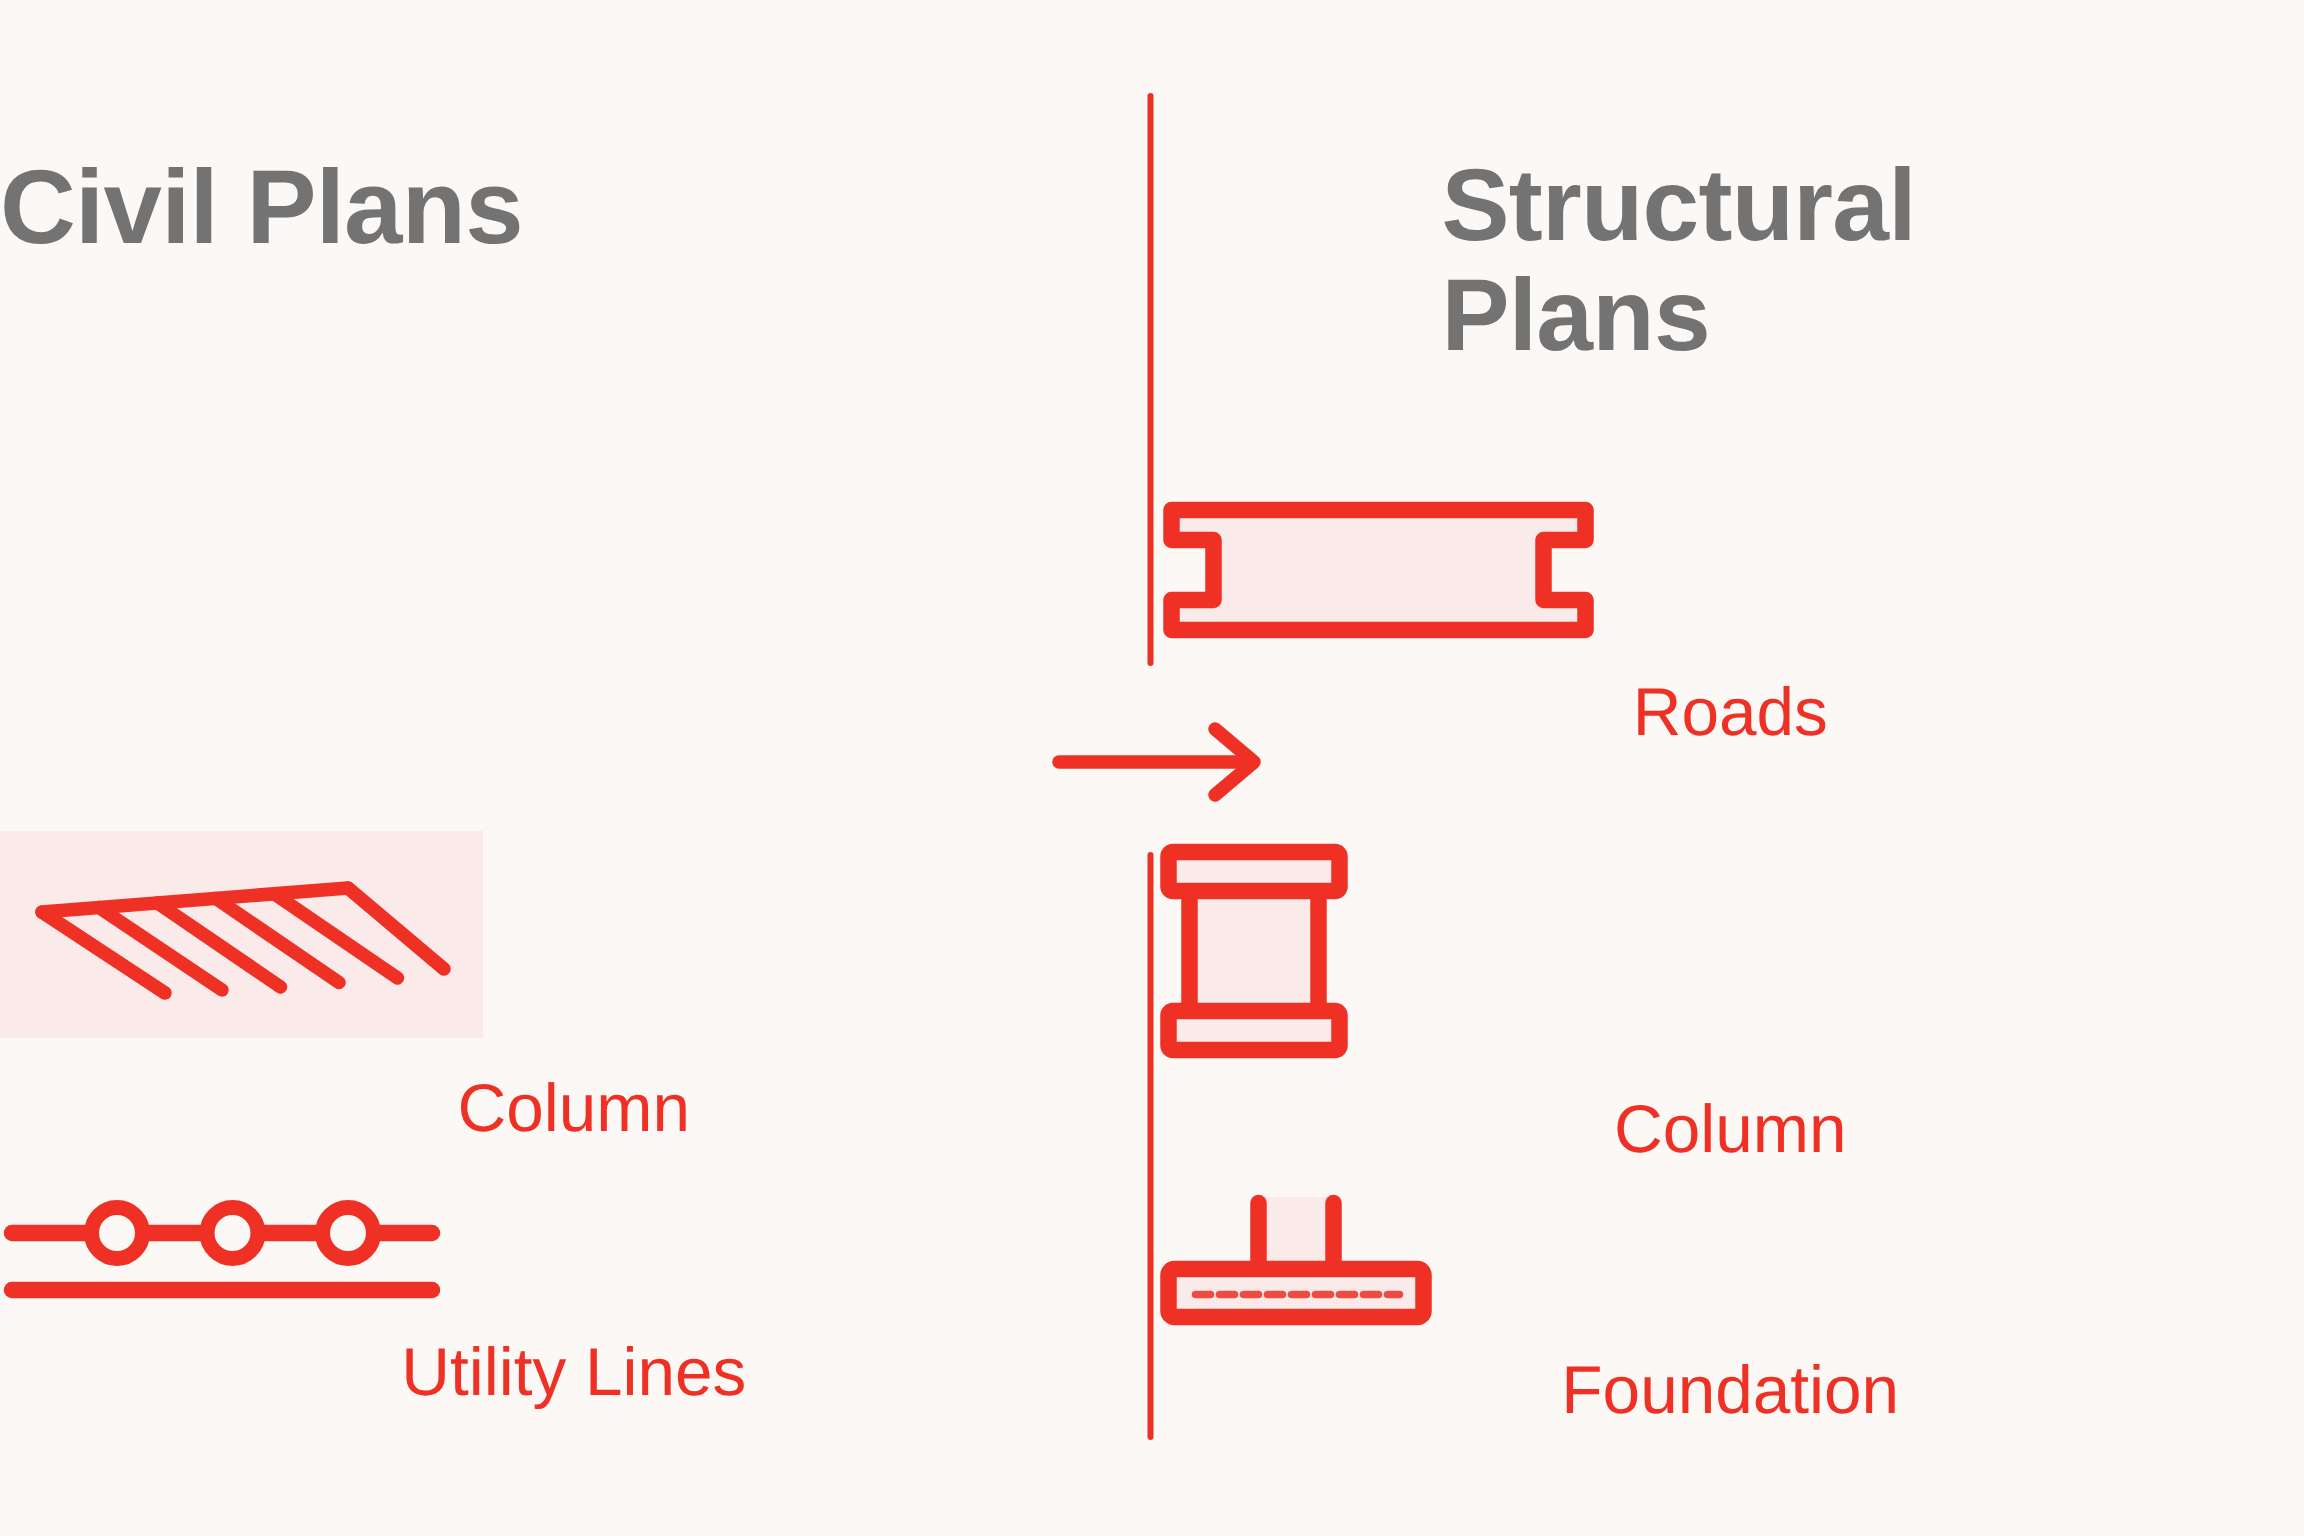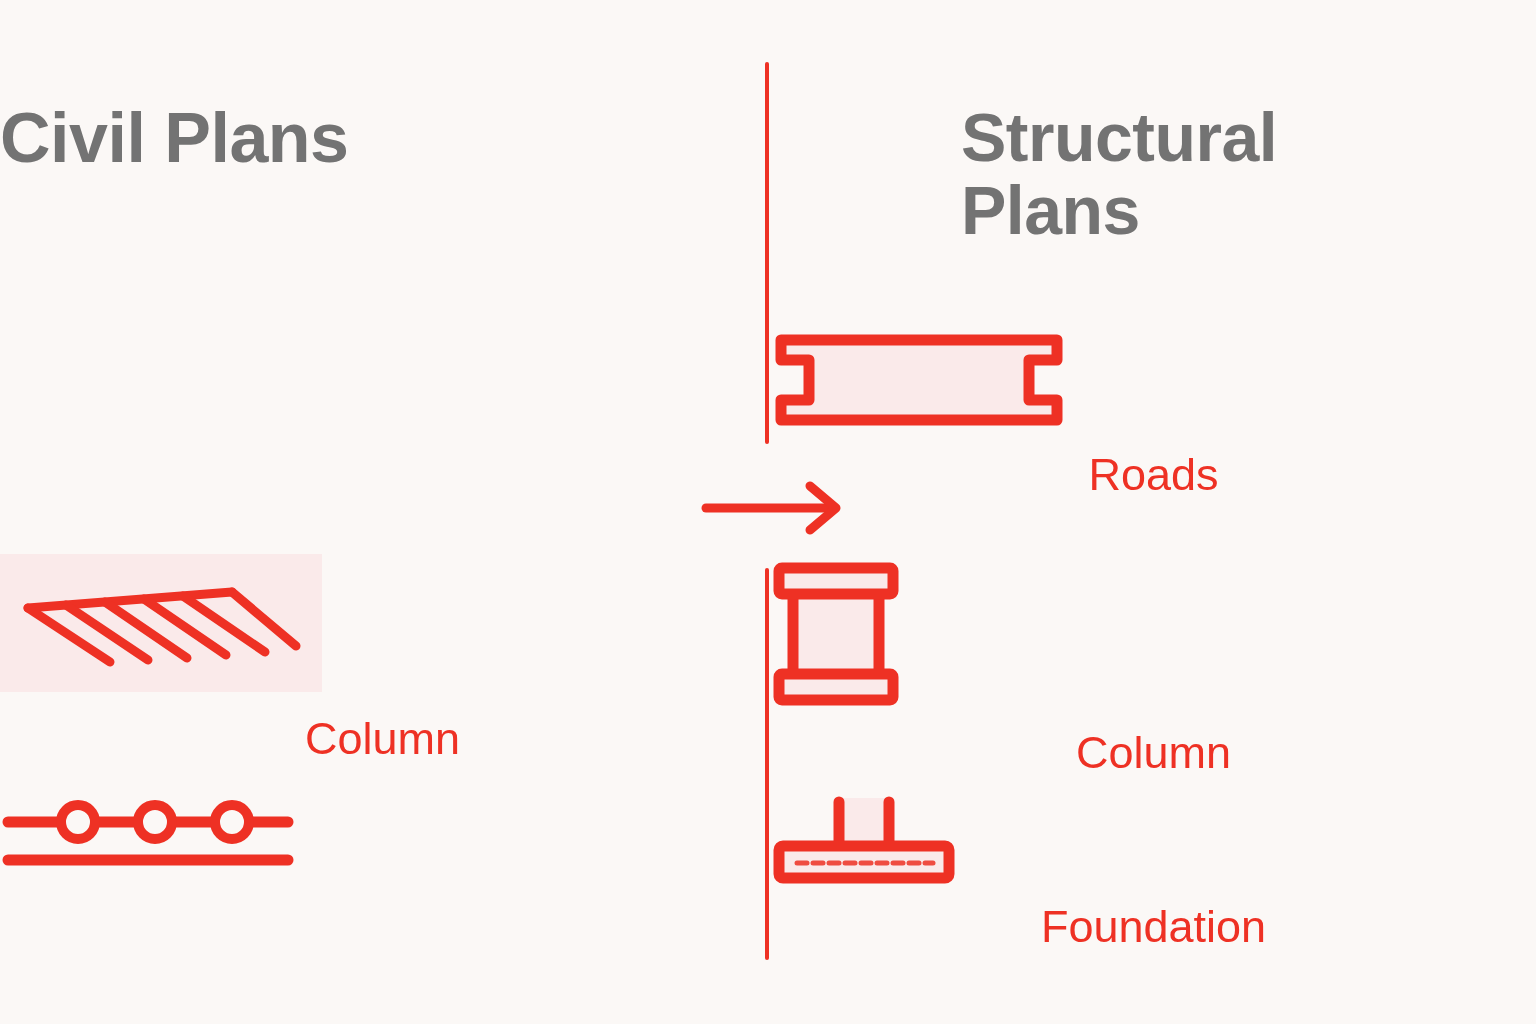--- a/index.html
+++ b/index.html
@@ -131,20 +131,21 @@
     <div class="item it-utility">
       <div class="item-art art-center">
         <svg width="296" height="70" viewBox="0 0 296 70">
           <line x1="8" y1="22" x2="288" y2="22" stroke="#EE3124" stroke-width="11" stroke-linecap="round"></line>
           <line x1="8" y1="60" x2="288" y2="60" stroke="#EE3124" stroke-width="11" stroke-linecap="round"></line>
           <circle cx="78" cy="22" r="17" fill="#FBF8F6" stroke="#EE3124" stroke-width="10"></circle>
           <circle cx="155" cy="22" r="17" fill="#FBF8F6" stroke="#EE3124" stroke-width="10"></circle>
           <circle cx="232" cy="22" r="17" fill="#FBF8F6" stroke="#EE3124" stroke-width="10"></circle>
         </svg>
       </div>
+      <div class="item-label lbl-utility">Utility Lines</div>
     </div>
 
   </div>
 
   <div class="divider-seg divider-top"></div>
   <div class="divider-seg divider-bottom"></div>
 
   <div class="arrow-wrap">
     <svg width="150" height="60" viewBox="0 0 150 60">
       <g fill="none" stroke="#EE3124" stroke-width="9" stroke-linecap="round" stroke-linejoin="round">

